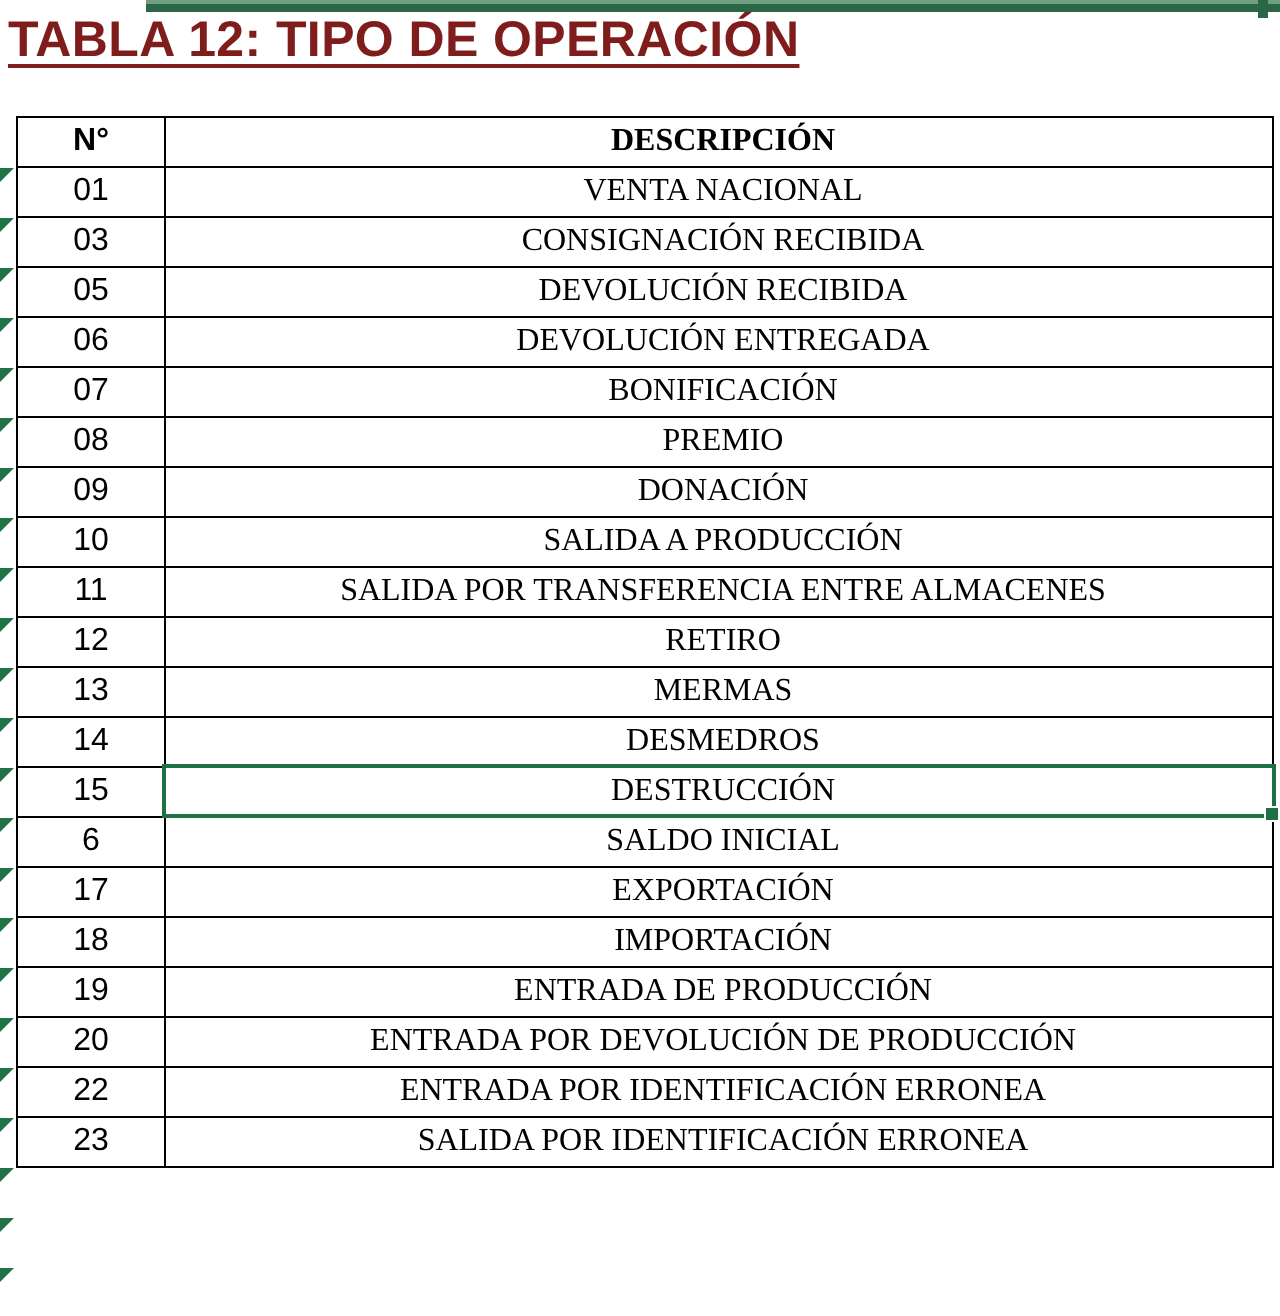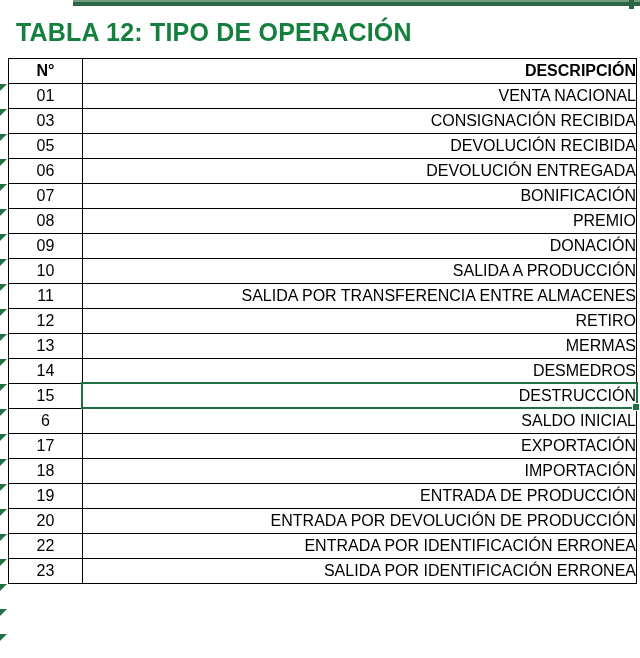--- a/index.html
+++ b/index.html
@@ -12,22 +12,23 @@
   }
   .top-bar {
     position: absolute; left: 73px; top: 0; width: 567px; height: 6px;
     background: linear-gradient(var(--top-bar-highlight) 0 2px, var(--top-bar-green) 2px 100%);
   }
   .top-bar-notch {
     position: absolute; left: 629px; top: 0; width: 5px; height: 9px;
     background: var(--top-bar-green);
   }
   .page-title {
-    position: absolute; left: 4px; top: 6px; margin: 12px;
-    font-size: 25px; font-weight: bold; color: #15803d;
+    position: absolute; left: 4px; top: 6px; margin: 0;
+    font-size: 25px; font-weight: bold; color: #7f1d1d;
+    text-decoration: underline;
     text-decoration-thickness: 2px;
     text-underline-offset: 4px;
     letter-spacing: 0.2px;
     white-space: nowrap;
   }
   table.op-table {
     position: absolute; left: 8px; top: 58px;
     width: 629px;
     border-collapse: collapse; table-layout: fixed;
   }
@@ -35,21 +36,21 @@
   .op-table th, .op-table td {
     border: 1px solid var(--grid);
     height: 24px; line-height: 24px;
     padding: 0;
     font-size: 16px; color: #000;
     white-space: nowrap; overflow: hidden;
     background: #fff;
   }
   .op-table th { font-weight: bold; }
   .op-table .cell-n   { text-align: center; }
-  .op-table .cell-desc { text-align: right; padding-left: 4px; }
+  .op-table .cell-desc { text-align: center; padding-left: 4px; font-family: Liberation Serif, serif; }
   .triangle {
     position: absolute; left: 0; width: 7px; height: 7px;
     background: var(--error-indicator-green);
     clip-path: polygon(0 0, 100% 0, 0 100%);
   }
   .selection-outline {
     position: absolute;
     border: 2px solid var(--selection-border-green);
     box-sizing: border-box;
     pointer-events: none;

